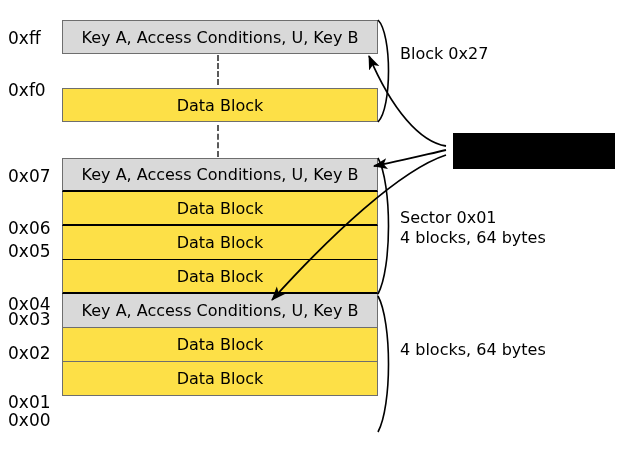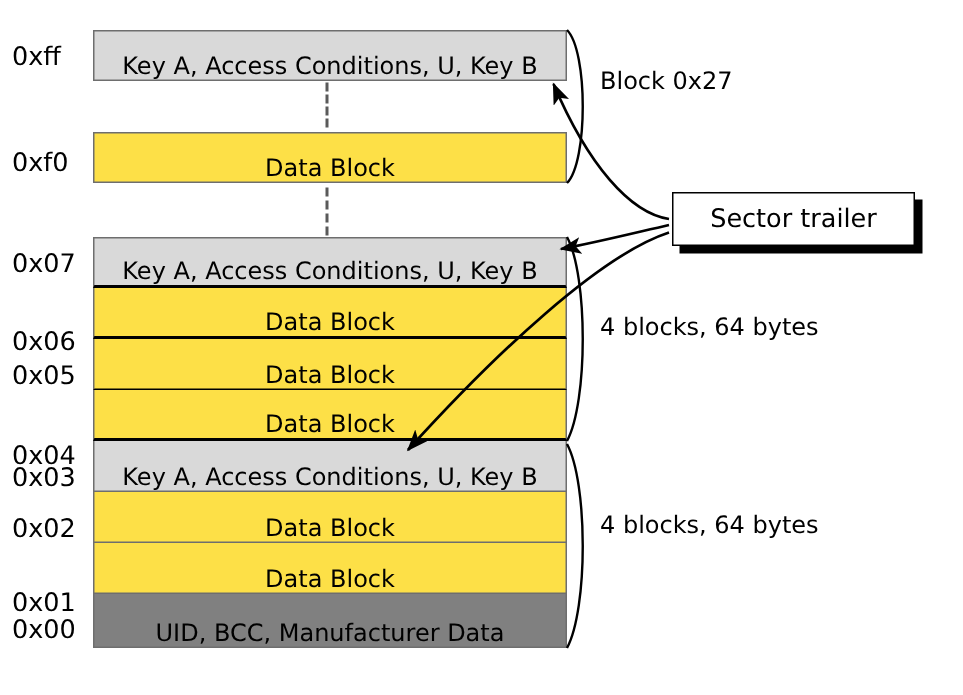--- a/index.html
+++ b/index.html
@@ -32,21 +32,21 @@
     letter-spacing: 0px;
     white-space: nowrap;
   }
   
   .block {
     position: absolute;
     left: 62px;
     width: 316px;
     box-sizing: border-box;
     display: flex;
-    align-items: flex-end;
+    align-items: center;
     justify-content: center;
     font-size: 16px;
     white-space: nowrap;
     background: #ffffff;
     border: 1px solid #000000;
   }
   .block.trailer   { background: #d9d9d9; }
   .block.data      { background: #fde047; }
   .block.mfr       { background: #808080; }
   
@@ -99,21 +99,21 @@
     pointer-events: none;
     z-index: 4;
   }
 </style>
 </head>
 <body>
 
 <div id="stage">
 
   <div class="addr" style="top:30px">0xff</div>
-  <div class="addr" style="top:101px">0xf0</div>
+  <div class="addr" style="top:82px">0xf0</div>
   <div class="addr" style="top:168px">0x07</div>
   <div class="addr" style="top:220px">0x06</div>
   <div class="addr" style="top:243px">0x05</div>
   <div class="addr" style="top:296px">0x04</div>
   <div class="addr" style="top:311px">0x03</div>
   <div class="addr" style="top:345px">0x02</div>
   <div class="addr" style="top:394px">0x01</div>
   <div class="addr" style="top:412px">0x00</div>
 
   <div class="dashline" style="top:55px;  height:30px;"></div>
@@ -143,40 +143,35 @@
   </div>
   <div class="block trailer" style="top:294px; height:34px; border-color:#6e6e6e; border-top:none;">
     <span>Key A, Access Conditions, U, Key B</span>
   </div>
   <div class="block data" style="top:328px; height:34px; border-color:#6e6e6e; border-top:none;">
     <span>Data Block</span>
   </div>
   <div class="block data" style="top:362px; height:34px; border-color:#6e6e6e; border-top:none;">
     <span>Data Block</span>
   </div>
-  <div class="block mfr" style="top:396px; height:36px; border-color:#6e6e6e; border-top:none;">
-    <span>UID, BCC, Manufacturer Data</span>
-  </div>
 
   <div class="sectorcap" style="left:400px; top:44px;">
     <div>Block 0x27</div>
   </div>
 
   <div class="sectorcap" style="left:400px; top:208px;">
+    <div>Sector 0x01</div>
     <div>4 blocks, 64 bytes</div>
   </div>
 
   <div class="sectorcap" style="left:400px; top:340px;">
     <div>4 blocks, 64 bytes</div>
   </div>
 
   <div class="callout-shadow" style="left:453px; top:133px; width:162px; height:36px;"></div>
-  <div class="callout" style="left:448px; top:128px; width:162px; height:36px;">
-    <span>Sector trailer</span>
-  </div>
 
   <svg class="overlay" viewBox="0 0 642 463">
     <defs>
       <marker id="arrowhead" markerWidth="9" markerHeight="9" refX="7.4" refY="3.1" orient="auto" markerUnits="strokeWidth">
         <path d="M0,0 L8,3.1 L0,6.2 L1.9,3.1 z" fill="#000000"></path>
       </marker>
     </defs>
 
     <path d="M 378,20 C 392,34 392,108 378,122" fill="none" stroke="#000000" stroke-width="1.6"></path>
 

